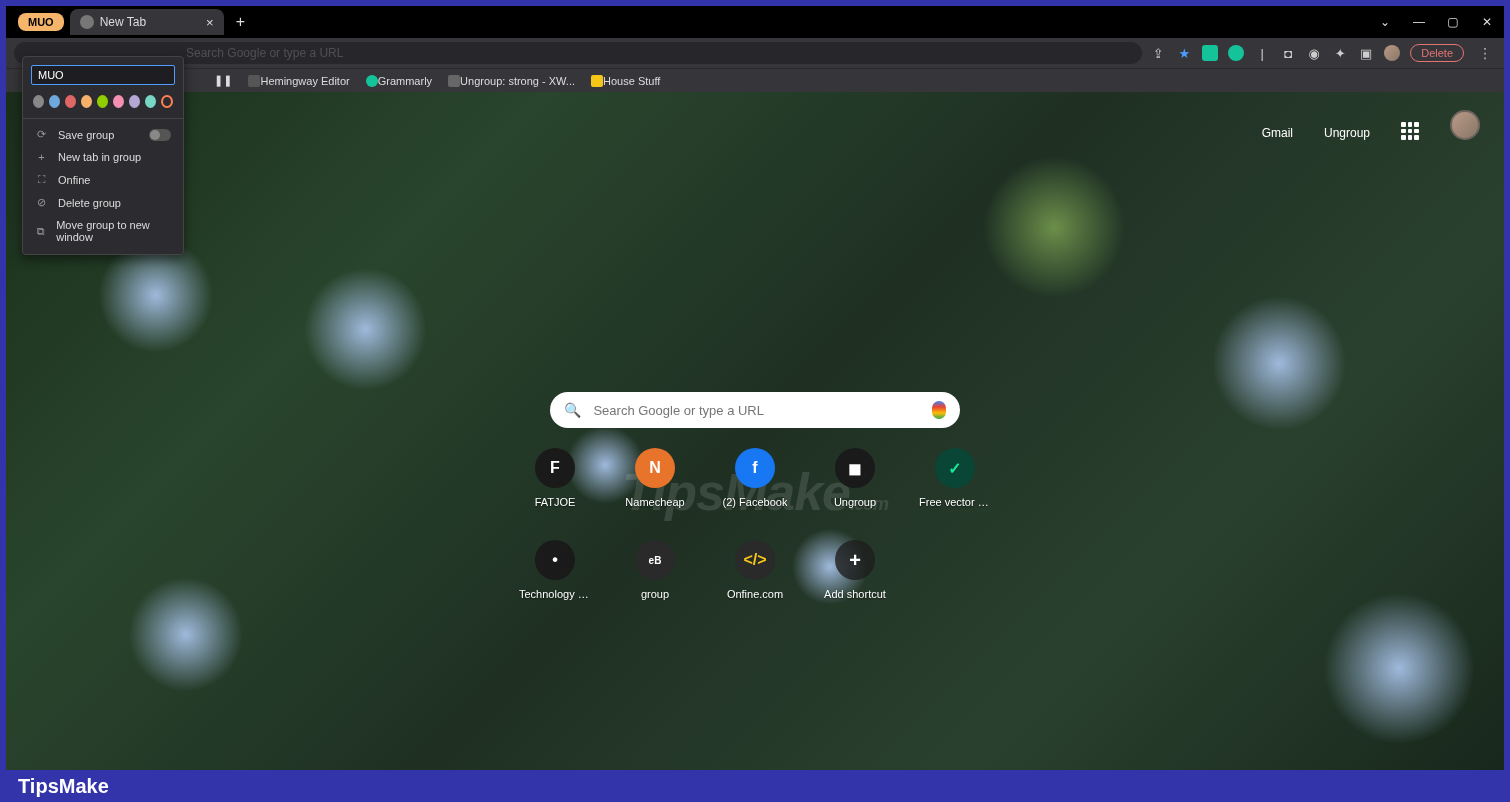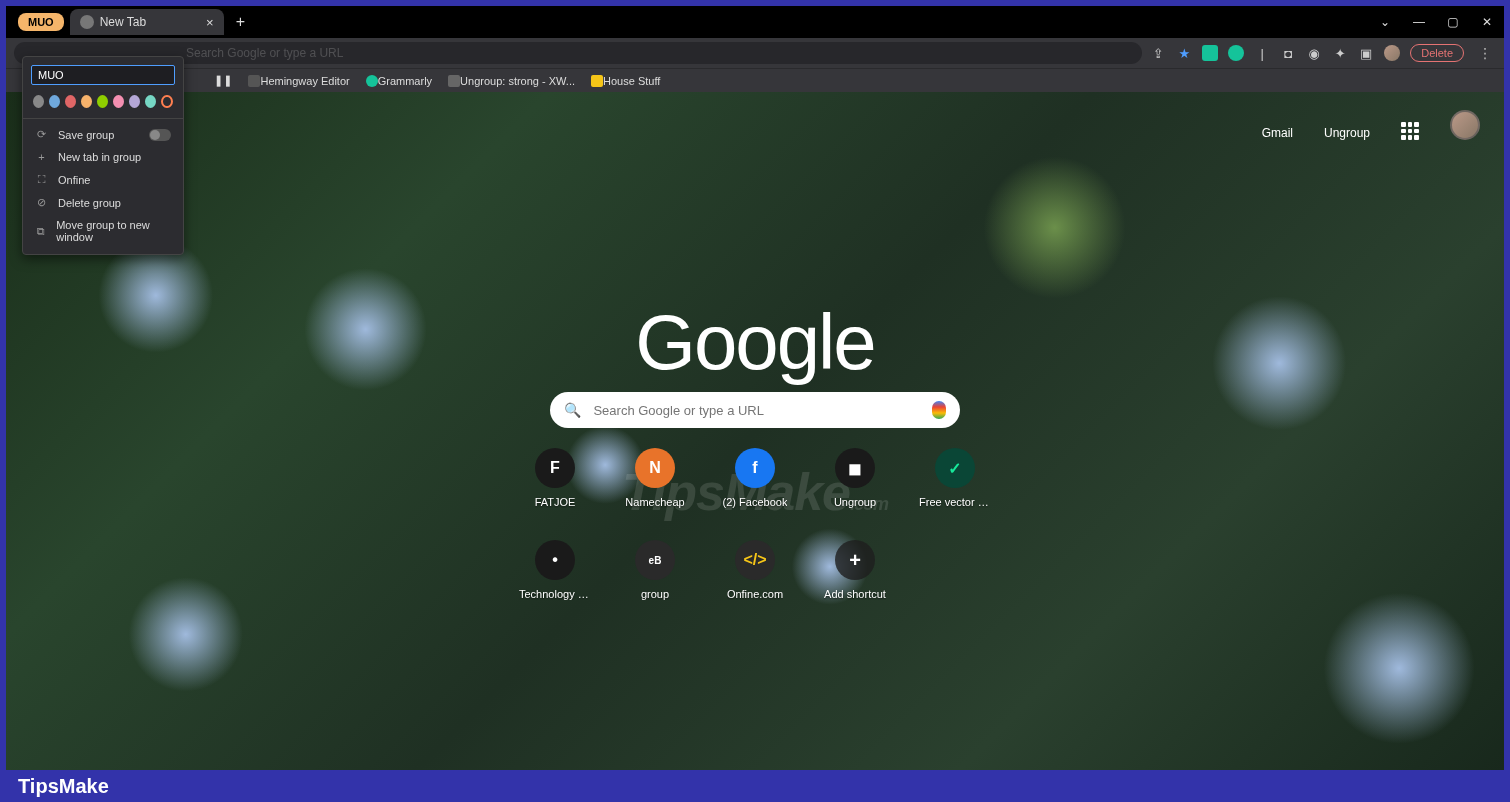--- a/index.html
+++ b/index.html
@@ -334,21 +334,20 @@
           <div></div>
           <div></div>
           <div></div>
           <div></div>
           <div></div>
           <div></div>
       </div>
       <div class="avatar"></div>
     </div>
 
-    <div class="google-logo">Google</div>
 
     <div class="search-box">
       <span class="search-glyph">🔍</span>
       <input placeholder="Search Google or type a URL" style="">
       <div class="mic-icon"></div>
     </div>
 
     <div class="watermark">
       <span>TipsMake</span><span class="sub">.com</span>
     </div>

